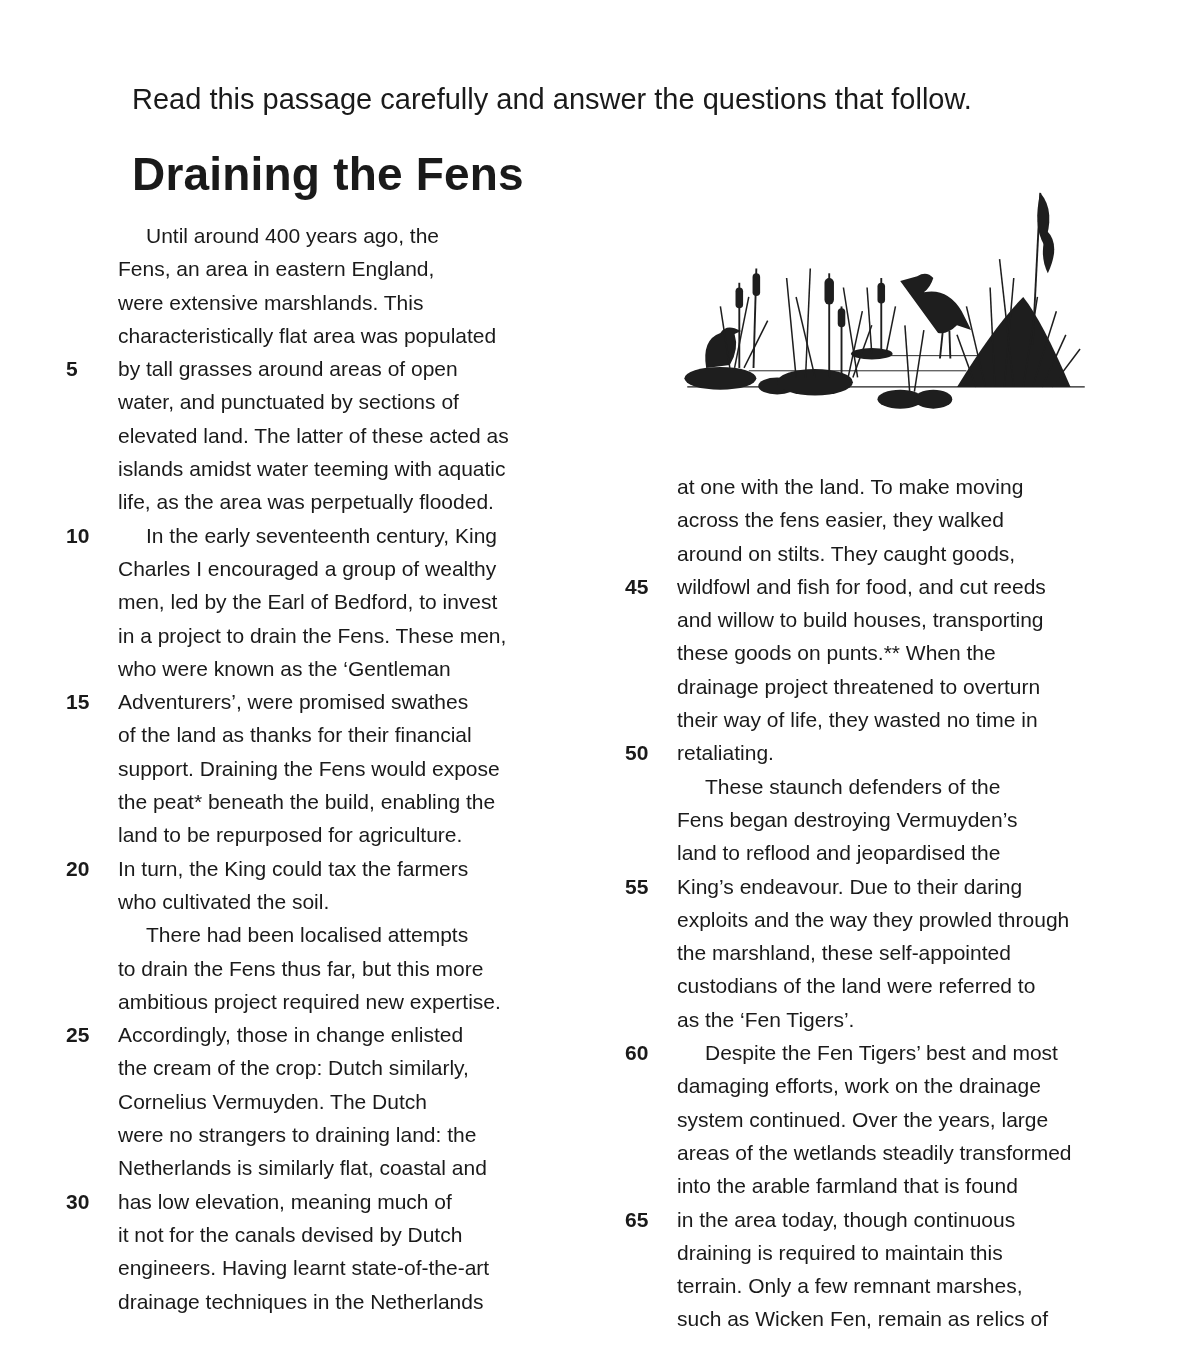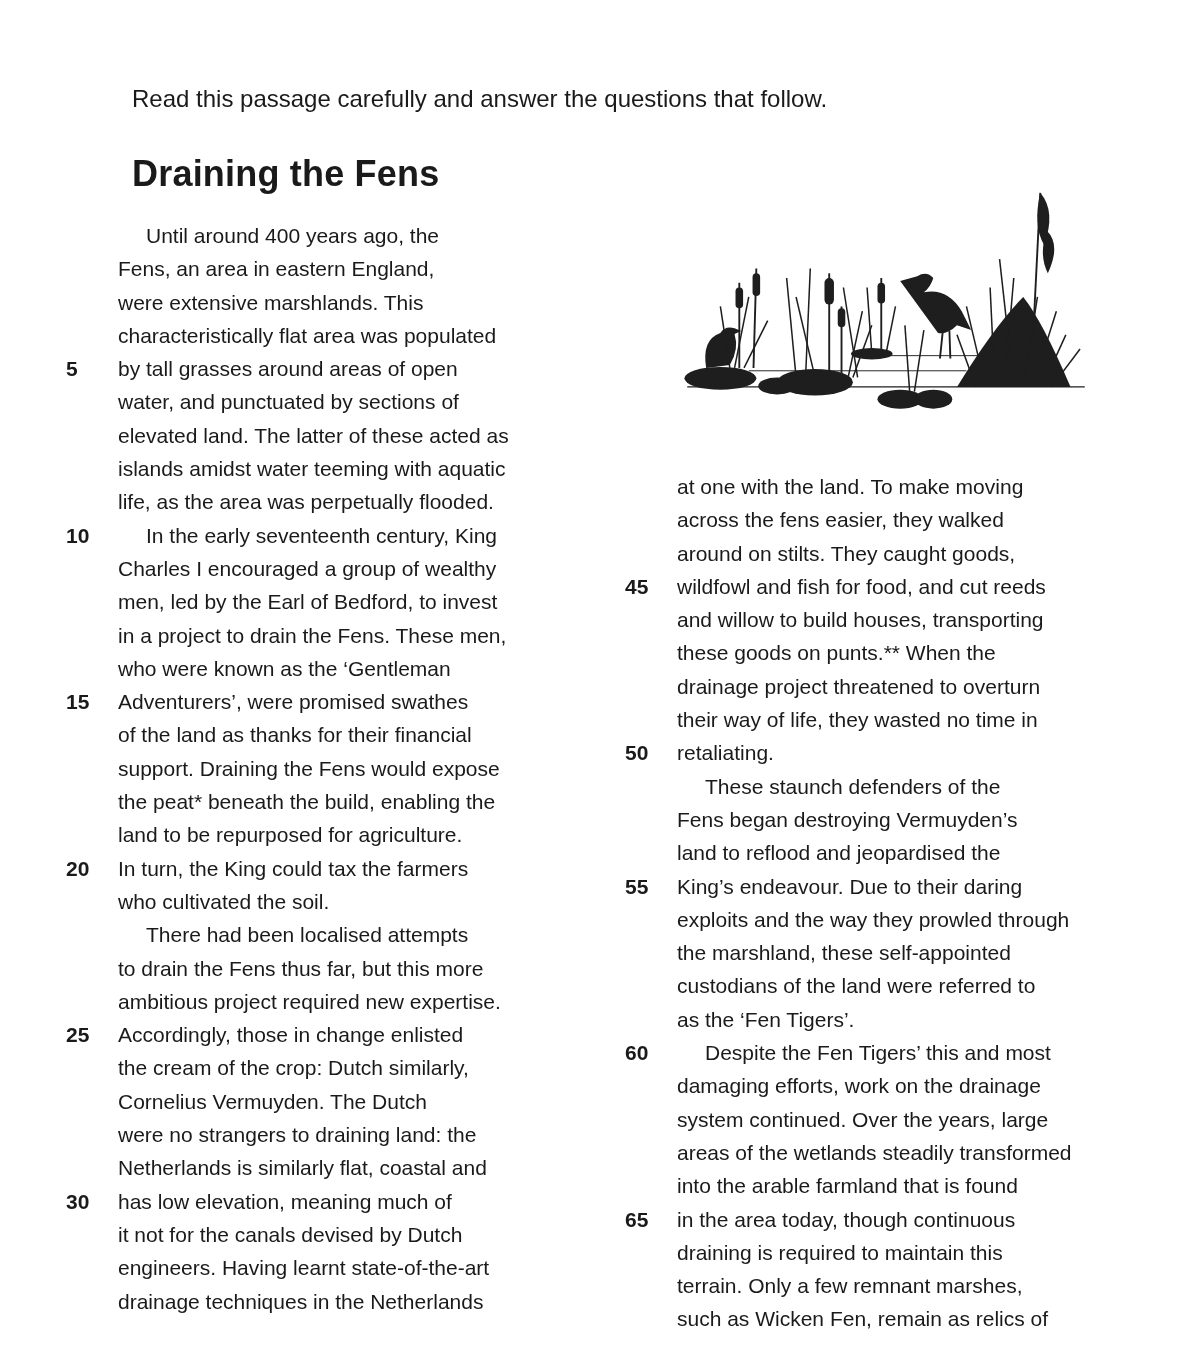--- a/index.html
+++ b/index.html
@@ -2,25 +2,25 @@
 <html><head>
   <meta charset="utf-8">
   <style>
     html, body { margin: 0; padding: 0; background: #ffffff; }
     body {
       width: 1200px; height: 1358px; overflow: hidden; position: relative;
       font-family: "Liberation Sans", sans-serif; color: #1a1a1a;
     }
     .instruction {
       position: absolute; left: 132px; top: 84px;
-      font-size: 24px; line-height: 30px; color: #1a1a1a; margin: 0;
+      font-size: 29px; line-height: 30px; color: #1a1a1a; margin: 0;
     }
     .title {
       position: absolute; left: 132px; top: 146px;
-      font-size: 36px; font-weight: bold; line-height: 56px; margin: 0; color: #1a1a1a;
+      font-size: 46px; font-weight: bold; line-height: 56px; margin: 0; color: #1a1a1a;
       letter-spacing: 0.2px;
     }
     .column { position: absolute; }
     .col-left { left: 66px; top: 219px; width: 500px; }
     .col-right { left: 625px; top: 470px; width: 500px; }
     .line {
       position: relative; height: 33.3px; line-height: 33.3px;
       font-size: 21px; white-space: nowrap; padding-left: 52px;
     }
     .line.indent .text { padding-left: 28px; }
@@ -149,21 +149,21 @@
     <div class="line"><span class="line-num"></span><span class="text">their way of life, they wasted no time in</span></div>
     <div class="line"><span class="line-num">50</span><span class="text">retaliating.</span></div>
     <div class="line indent"><span class="line-num"></span><span class="text">These staunch defenders of the</span></div>
     <div class="line"><span class="line-num"></span><span class="text">Fens began destroying Vermuyden’s</span></div>
     <div class="line"><span class="line-num"></span><span class="text">land to reflood and jeopardised the</span></div>
     <div class="line"><span class="line-num">55</span><span class="text">King’s endeavour.  Due to their daring</span></div>
     <div class="line"><span class="line-num"></span><span class="text">exploits and the way they prowled through</span></div>
     <div class="line"><span class="line-num"></span><span class="text">the marshland, these self-appointed</span></div>
     <div class="line"><span class="line-num"></span><span class="text">custodians of the land were referred to</span></div>
     <div class="line"><span class="line-num"></span><span class="text">as the ‘Fen Tigers’.</span></div>
-    <div class="line indent"><span class="line-num">60</span><span class="text">Despite the Fen Tigers’ this and most</span></div>
+    <div class="line indent"><span class="line-num">60</span><span class="text">Despite the Fen Tigers’ best and most</span></div>
     <div class="line"><span class="line-num"></span><span class="text">damaging efforts, work on the drainage</span></div>
     <div class="line"><span class="line-num"></span><span class="text">system continued.  Over the years, large</span></div>
     <div class="line"><span class="line-num"></span><span class="text">areas of the wetlands steadily transformed</span></div>
     <div class="line"><span class="line-num"></span><span class="text">into the arable farmland that is found</span></div>
     <div class="line"><span class="line-num">65</span><span class="text">in the area today, though continuous</span></div>
     <div class="line"><span class="line-num"></span><span class="text">draining is required to maintain this</span></div>
     <div class="line"><span class="line-num"></span><span class="text">terrain.  Only a few remnant marshes,</span></div>
     <div class="line"><span class="line-num"></span><span class="text">such as Wicken Fen, remain as relics of</span></div>
   </div>
 

